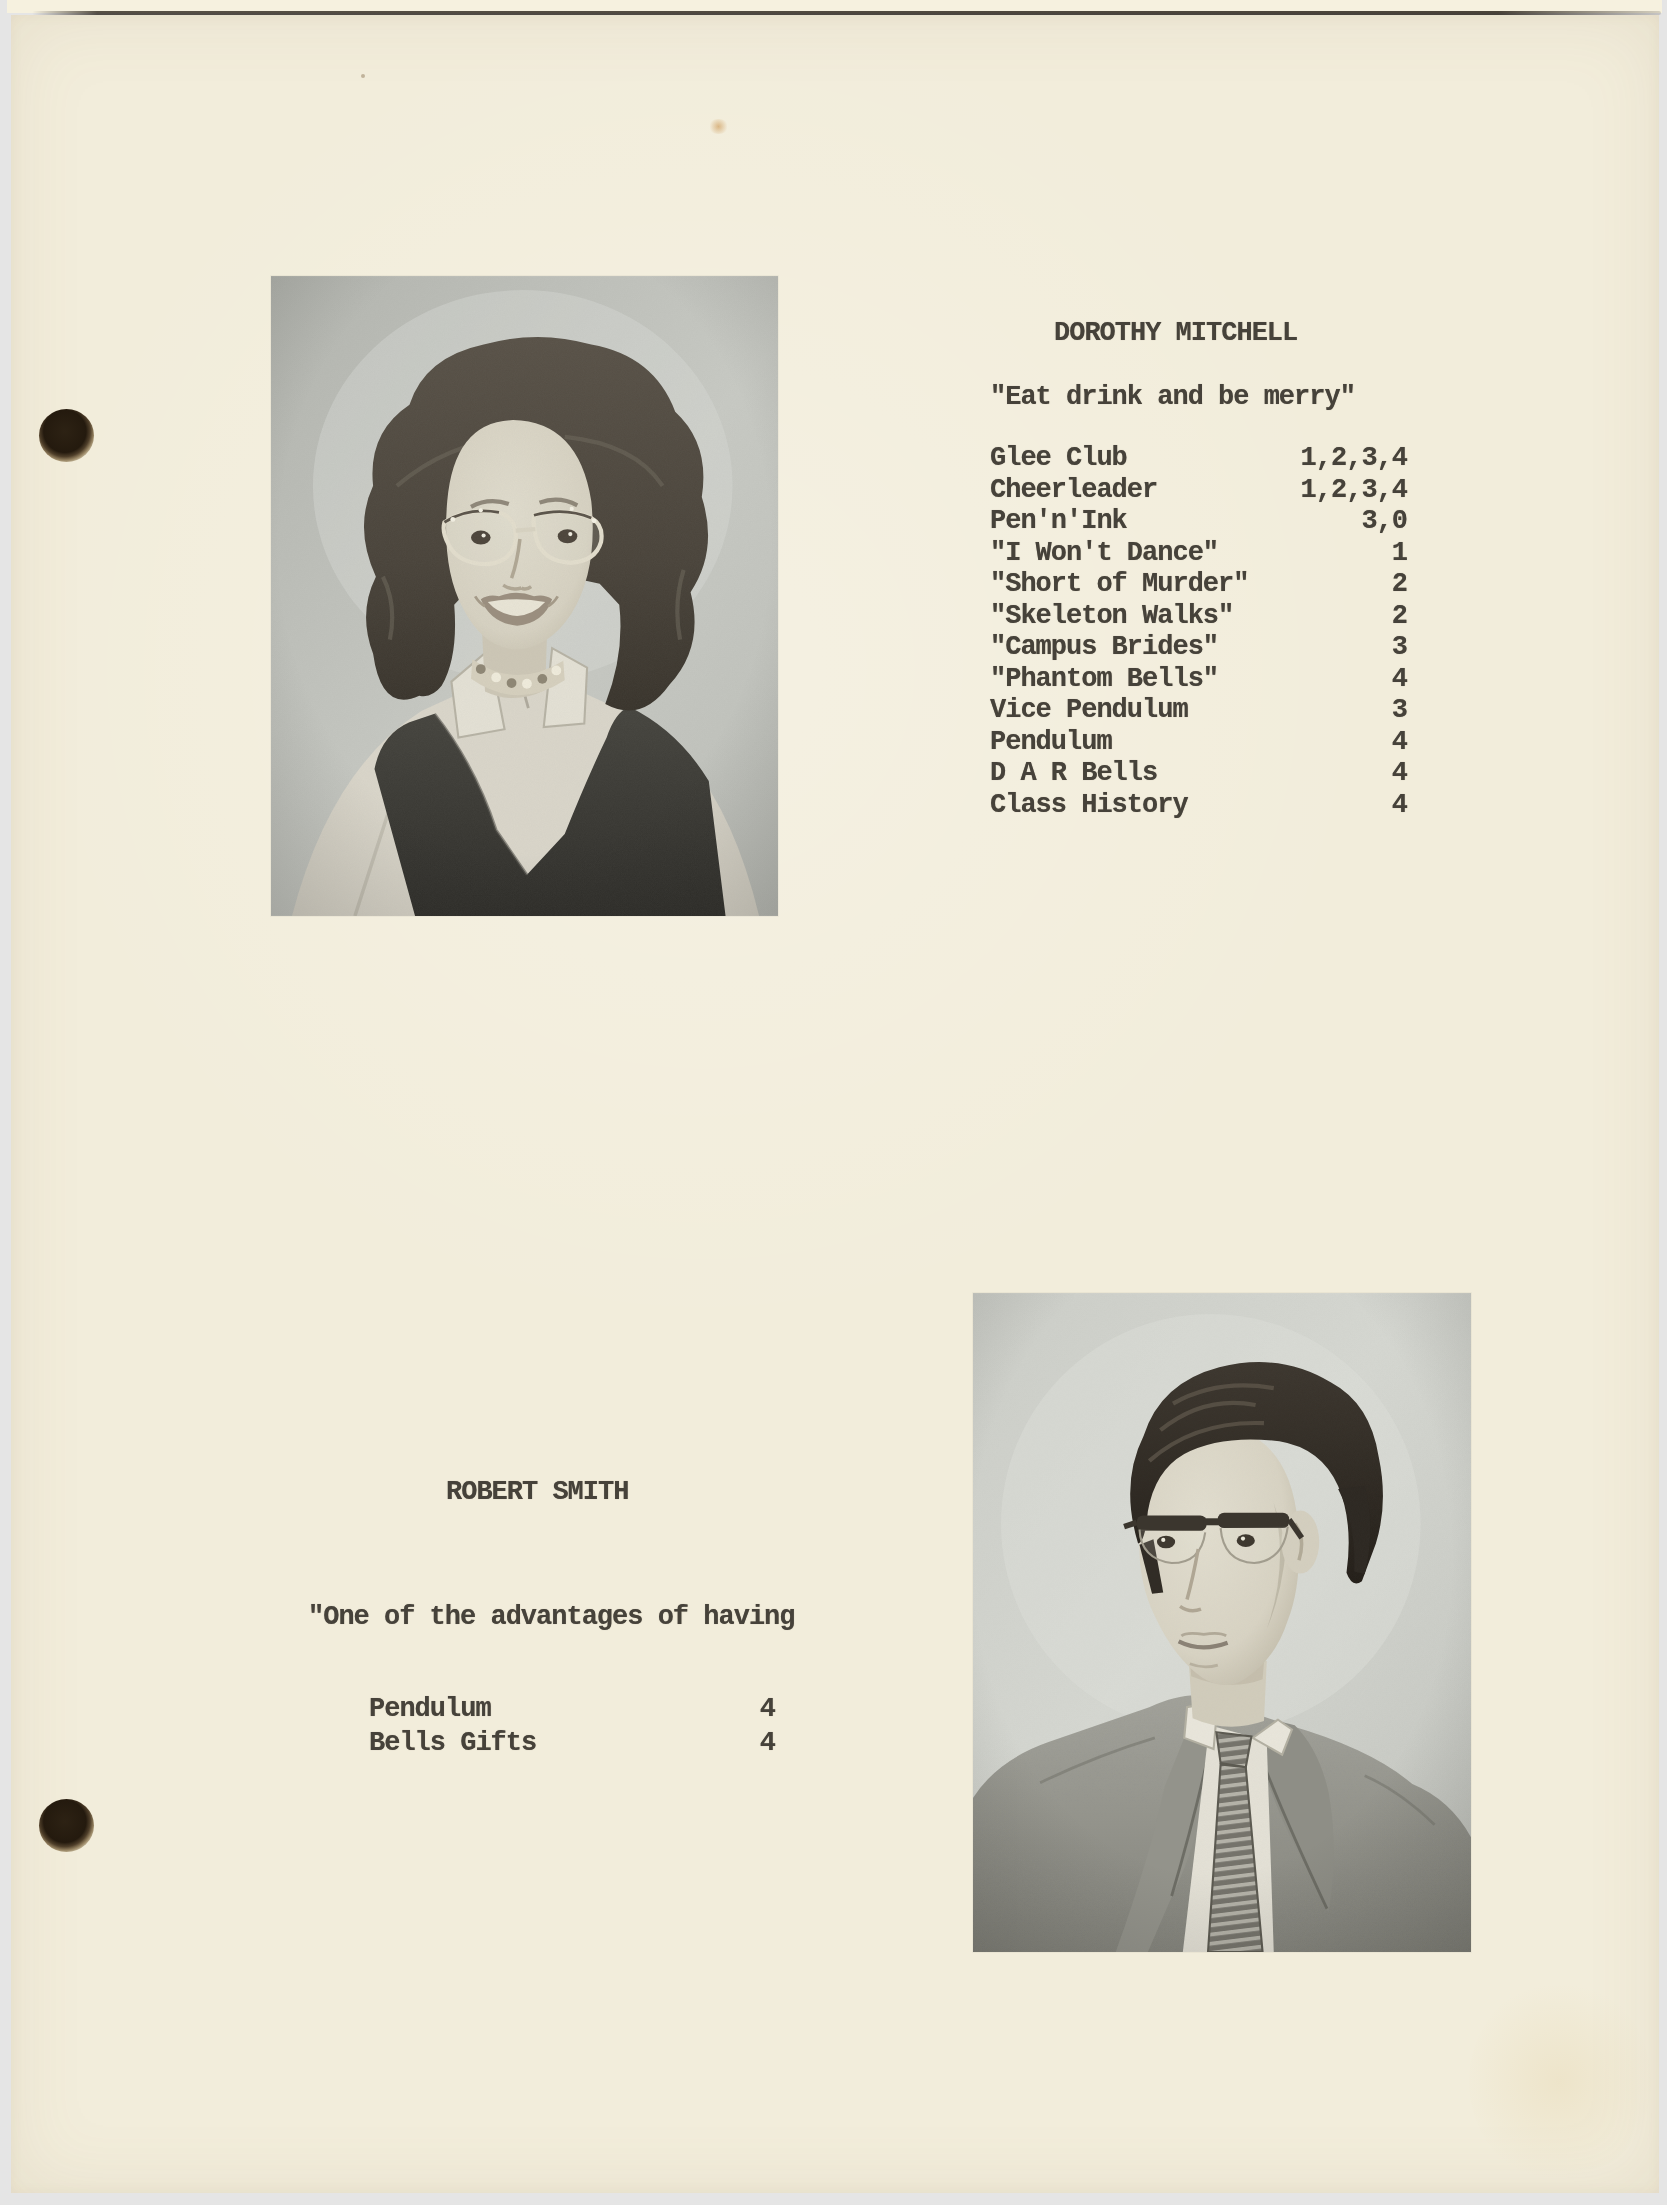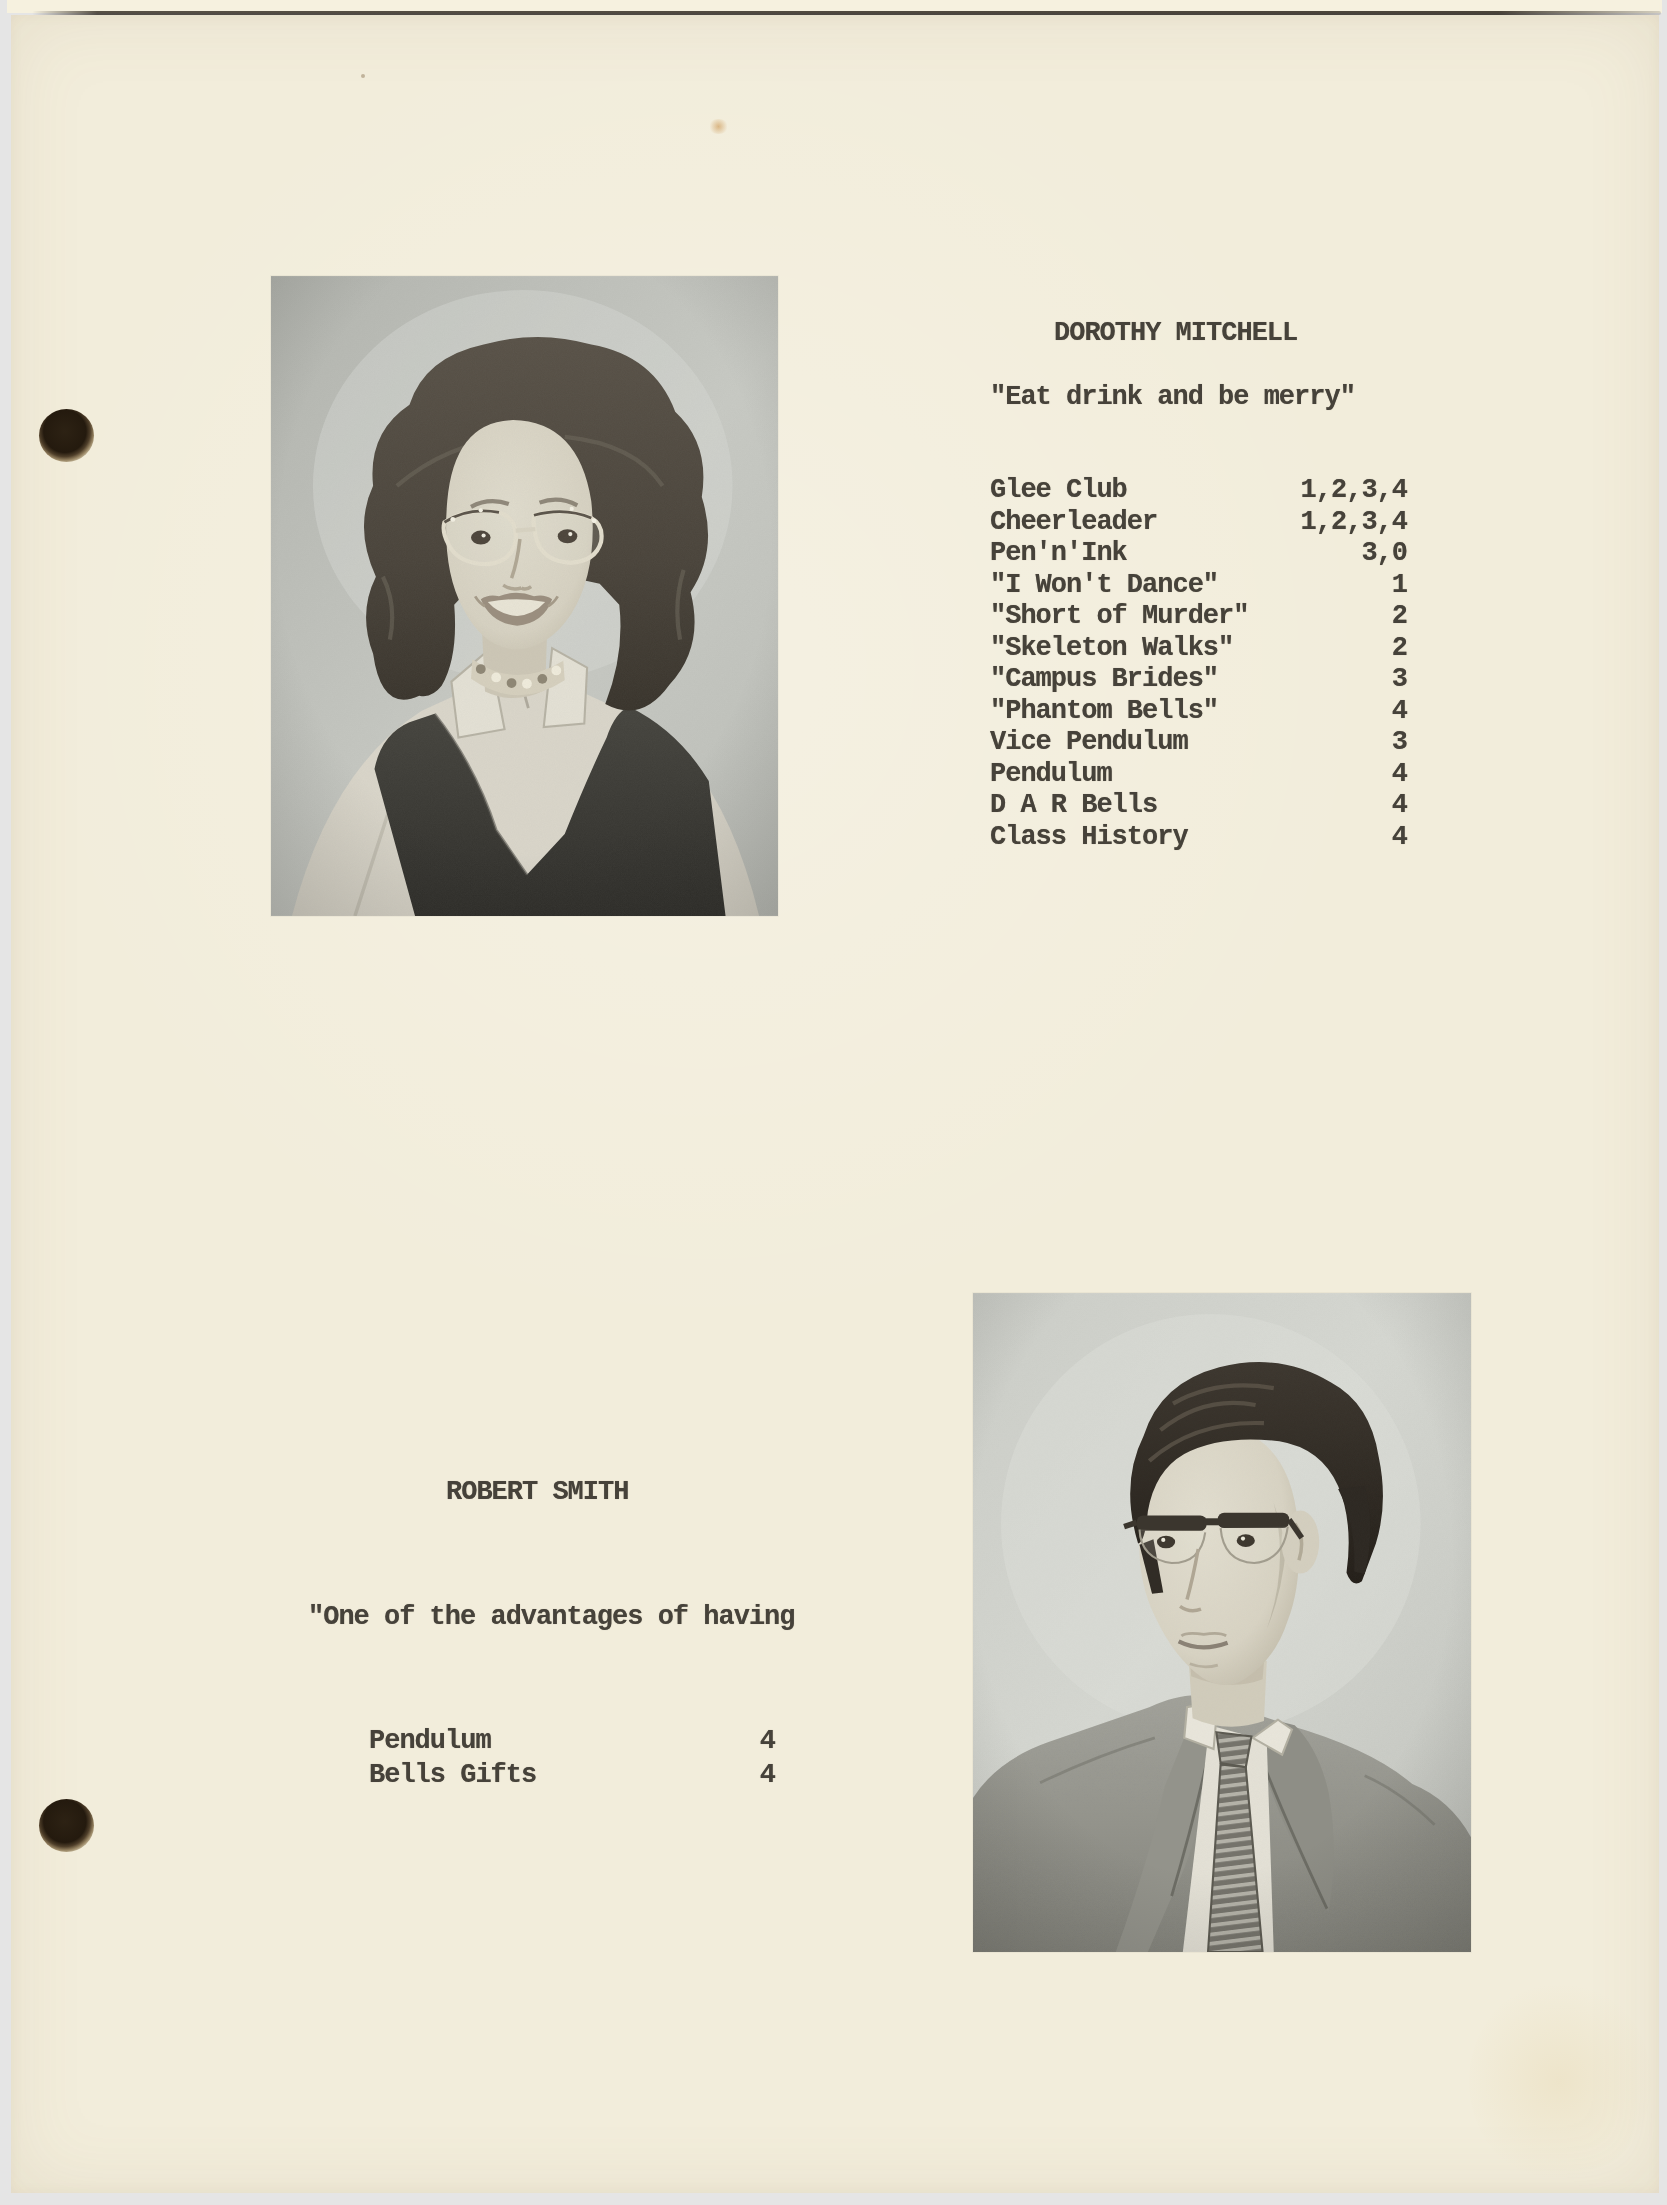--- a/index.html
+++ b/index.html
@@ -9,21 +9,21 @@
   .top-sliver{position:absolute;top:0;left:7px;right:5.6px;height:13.3px;background:#f6f1df;}
   .seam{position:absolute;top:11.2px;left:32px;right:7px;height:4.2px;border-radius:2.1px;
         background:linear-gradient(to right,rgba(25,18,10,0),rgba(25,18,10,.72) 4%,rgba(25,18,10,.78) 90%,rgba(25,18,10,.15));}
   .page{position:absolute;left:11.2px;top:14.7px;right:9px;bottom:12px;background:#f2eddb;
         box-shadow:inset 0 0 77px rgba(140,112,66,.10), inset 0 0 12.6px rgba(140,112,66,.07);}
   .page-glow{position:absolute;inset:0;background:radial-gradient(ellipse 60% 45% at 42% 30%,rgba(255,255,255,.20),rgba(255,255,255,0) 70%);}
   
   .tw{position:absolute;color:#46423a;font-weight:700;font-size:27px;letter-spacing:-1px;
       line-height:31.5px;white-space:pre;text-shadow:0 0 0.7px rgba(70,60,48,.55);}
   .quote3{line-height:31px;}
-  .actlist{display:flex;flex-direction:column;margin-top:32px;}
+  .actlist{display:flex;flex-direction:column;}
   .actrow{display:flex;justify-content:space-between;height:31.5px;line-height:31.5px;}
   .actrow2{height:34px;line-height:34px;}
   
   .photo{position:absolute;box-shadow:0 0 0 0.7px rgba(60,55,40,.06);}
   .photo svg{display:block;}
   
   .hole{position:absolute;width:55px;height:53px;border-radius:50%;
         background:radial-gradient(circle at 47% 42%,#2d2214 0%,#241a0e 50%,#4f3f2a 60%,#93805f 68%,#cfc3a6 76%,rgba(238,231,211,0) 88%);}
   .hole::before{content:"";position:absolute;left:-9.8px;top:4.2px;width:70px;height:64px;border-radius:50%;z-index:-1;
         background:radial-gradient(circle at 38% 68%,rgba(255,255,254,.95),rgba(255,255,255,0) 62%);}

